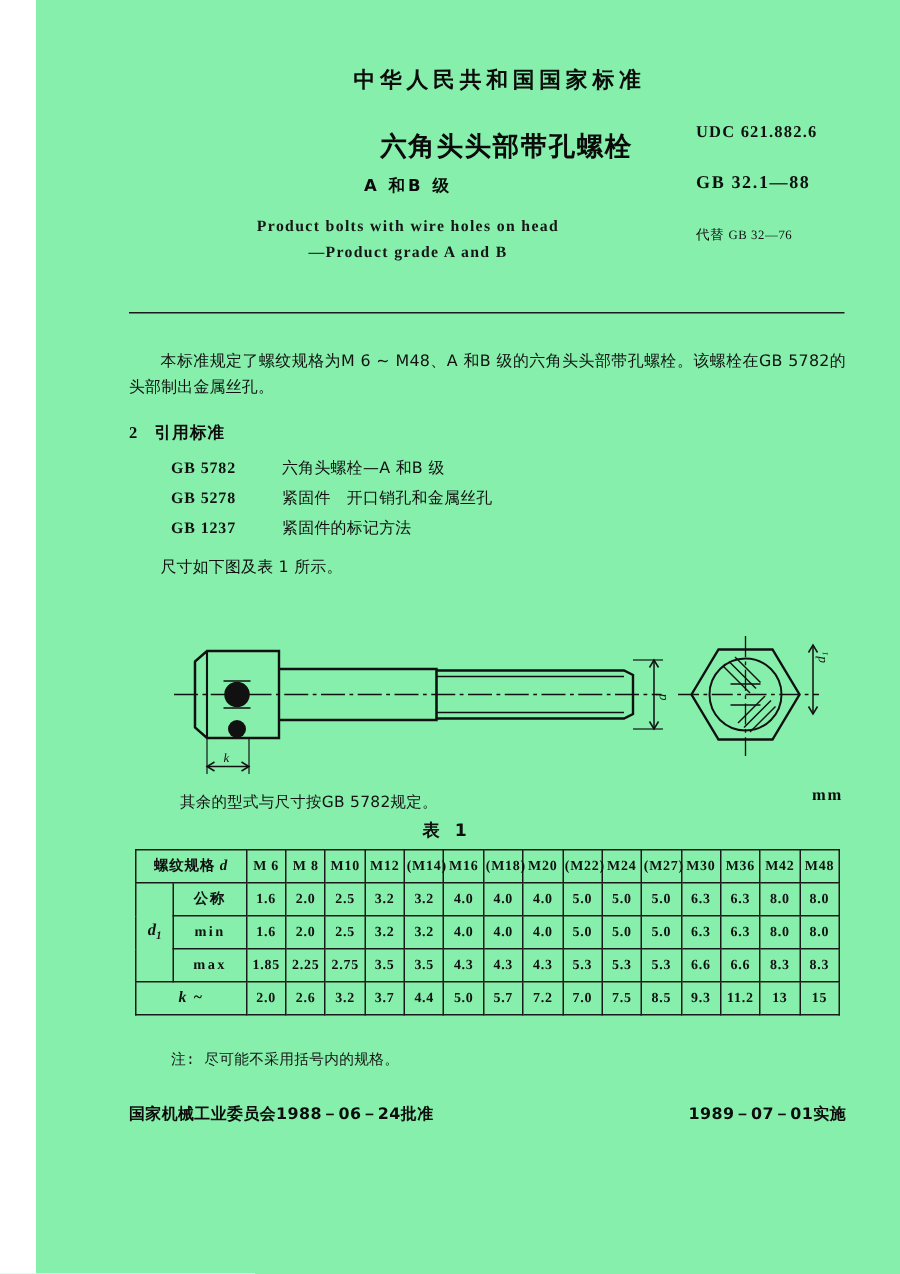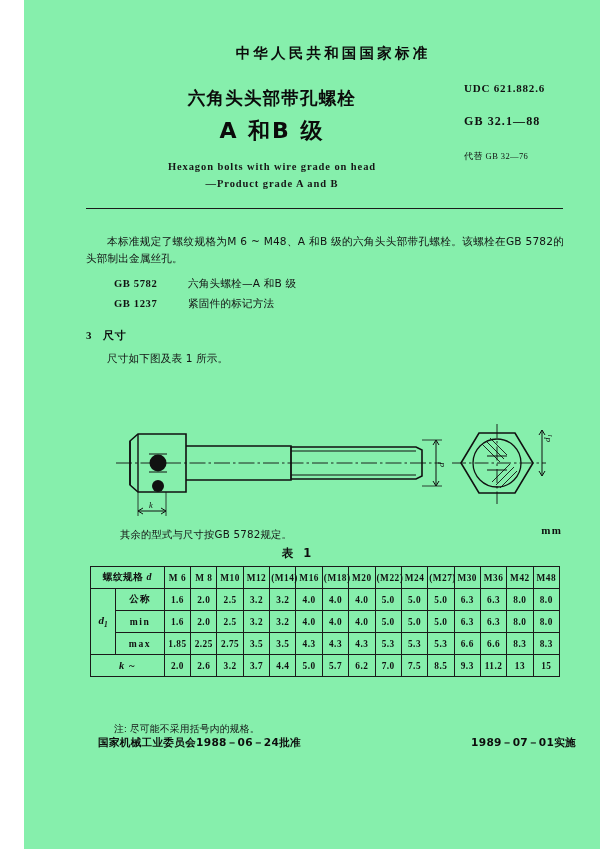--- a/index.html
+++ b/index.html
@@ -49,24 +49,25 @@
     width: 300px;
     text-align: center;
   }
   .main-title {
     font-family: "DejaVu Sans", sans-serif;
     font-size: 17.5px;
     font-weight: bold;
     letter-spacing: 1.2px;
     color: #0b0b0b;
     line-height: 1.45;
+    text-align: right;
   }
   .main-title-2 {
     font-family: "DejaVu Sans", sans-serif;
-    font-size: 22px;
+    font-size: 11px;
     font-weight: bold;
     letter-spacing: 2px;
     color: #0b0b0b;
     margin-top: 5px;
   }
   .eng-title {
     margin-top: 13px;
     font-family: "Liberation Serif", serif;
     font-size: 10.5px;
     font-weight: bold;
@@ -266,31 +267,31 @@
     font-size: 10.5px;
     letter-spacing: 1px;
   }
   col.c-side { width: 24px; }
   col.c-sub  { width: 46px; }
   col.c-dat  { width: 25px; }
 
   .tbl-note {
     position: absolute;
     left: 90px;
-    top: 723px;
-    font-family: Liberation Sans, sans-serif;
+    top: 700px;
+    font-family: Liberation Mono, monospace;
     font-size: 9.8px;
     color: #141414;
     letter-spacing: 0.2px;
   }
 
   
   .footer {
     position: absolute;
-    left: 74px;
+    left: 62px;
     top: 736px;
     width: 478px;
     display: flex;
     justify-content: space-between;
     align-items: center;
   }
   .footer-left, .footer-right {
     font-family: "DejaVu Sans", sans-serif;
     font-size: 10.6px;
     font-weight: bold;
@@ -305,53 +306,56 @@
 
 <div class="page">
 
   <div class="header-zone">
     <div class="national-standard">中华人民共和国国家标准</div>
 
     <div class="title-block">
       <div class="main-title">六角头头部带孔螺栓</div>
       <div class="main-title-2">A 和B 级</div>
       <div class="eng-title">
-        <div>Hexagon bolts with wire grade on head</div>
+        <div>Product bolts with wire holes on head</div>
         <div>—Product grade A and B</div>
       </div>
     </div>
 
     <div class="meta-block">
       <div class="meta-udc">UDC 621.882.6</div>
       <div class="meta-gb">GB 32.1—88</div>
       <div class="meta-replace">
         <span class="cn">代替</span>
         <span class="small">GB 32—76</span>
       </div>
     </div>
   </div>
 
   <div class="rule"></div>
 
   <div class="body-zone">
 
     <div class="para indent">本标准规定了螺纹规格为M 6 ~ M48、A 和B 级的六角头头部带孔螺栓。该螺栓在GB 5782的头部制出金属丝孔。</div>
 
+    <div class="sec-head">
+      <span class="num">2</span><span>引用标准</span>
+    </div>
     <div class="ref-list">
       <div class="ref-item">
         <span class="code">GB 5782</span><span>六角头螺栓—A 和B 级</span>
       </div>
       <div class="ref-item">
+        <span class="code">GB 5278</span><span>紧固件　开口销孔和金属丝孔</span>
+      </div>
+      <div class="ref-item">
         <span class="code">GB 1237</span><span>紧固件的标记方法</span>
       </div>
     </div>
 
-    <div class="sec-head">
-      <span class="num">3</span><span>尺寸</span>
-    </div>
     <div class="para indent">尺寸如下图及表 1 所示。</div>
   </div>
 
   <div class="figure-zone">
     <svg width="478" height="108" viewBox="0 0 478 108">
       <g stroke="#111111" fill="none" stroke-width="1.4">
 
         <path d="M44 25 L52 18 L100 18 L100 76 L52 76 L44 69 Z" stroke-width="1.6"></path>
         <line x1="52" y1="18" x2="52" y2="76"></line>
 
@@ -526,21 +530,21 @@
 
         <tr>
           <td colspan="2" class="klab">k ~</td>
           <td>2.0</td>
           <td>2.6</td>
           <td>3.2</td>
           <td>3.7</td>
           <td>4.4</td>
           <td>5.0</td>
           <td>5.7</td>
-          <td>6.2</td>
+          <td>7.2</td>
           <td>7.0</td>
           <td>7.5</td>
           <td>8.5</td>
           <td>9.3</td>
           <td>11.2</td>
           <td>13</td>
           <td>15</td>
         </tr>
       </tbody>
     </table>

